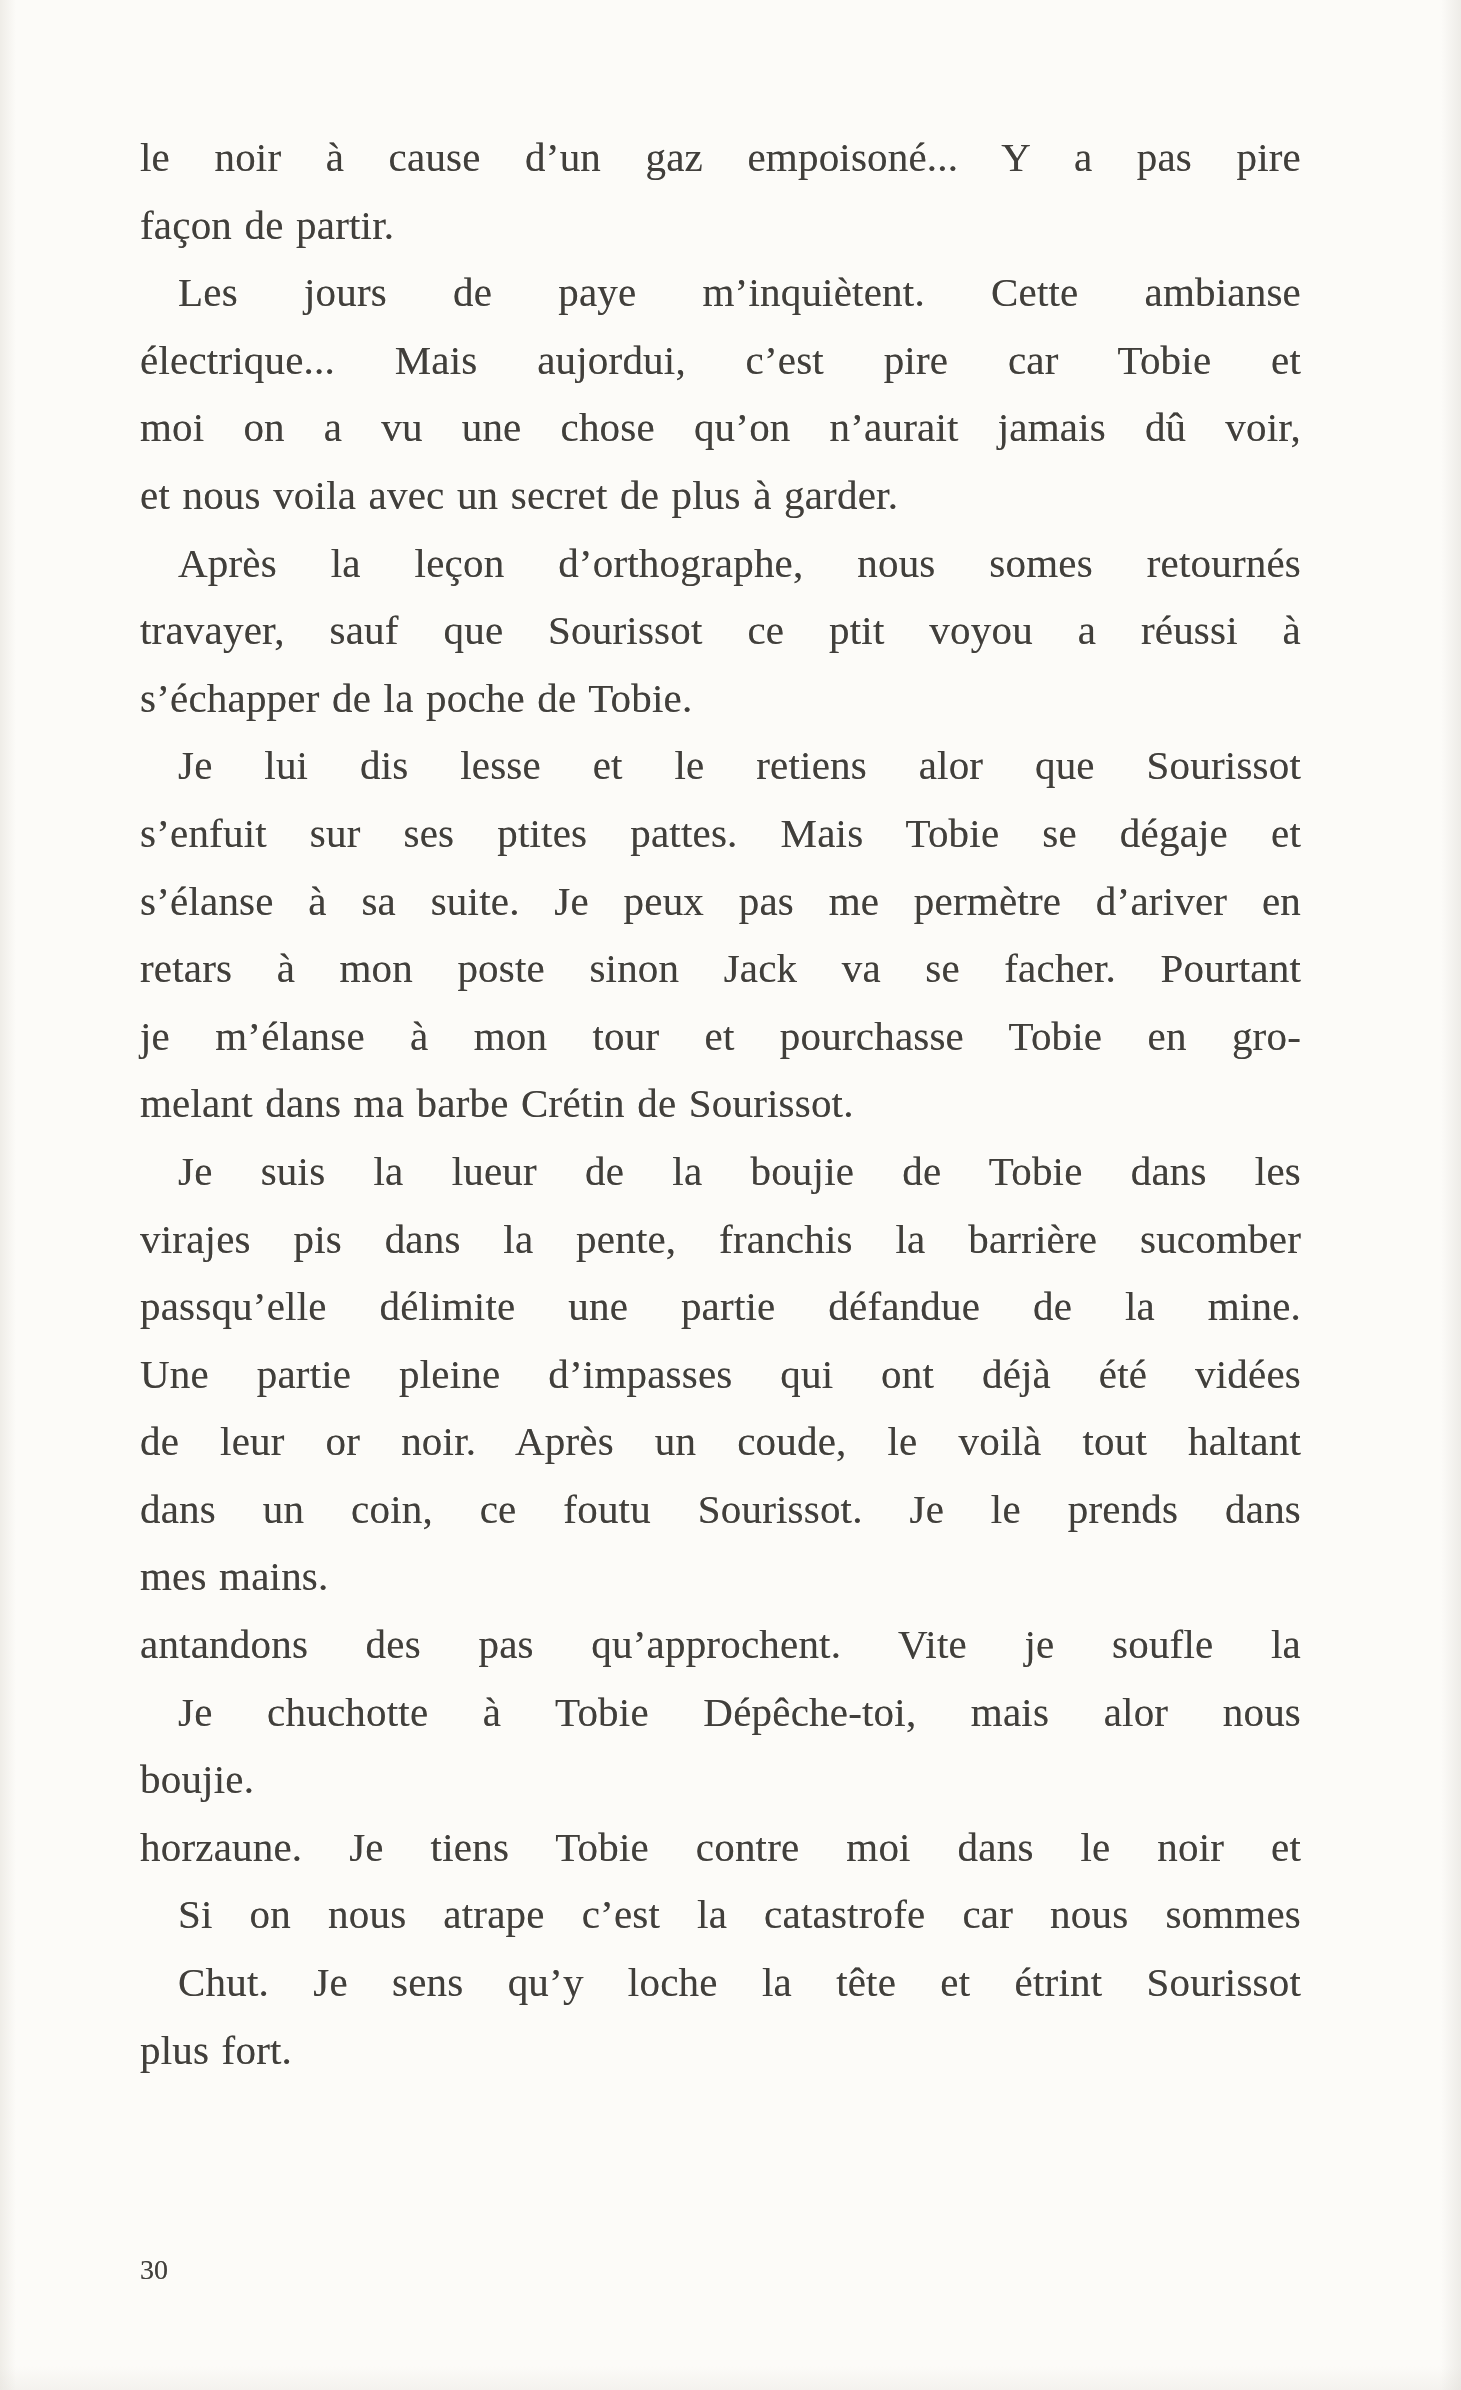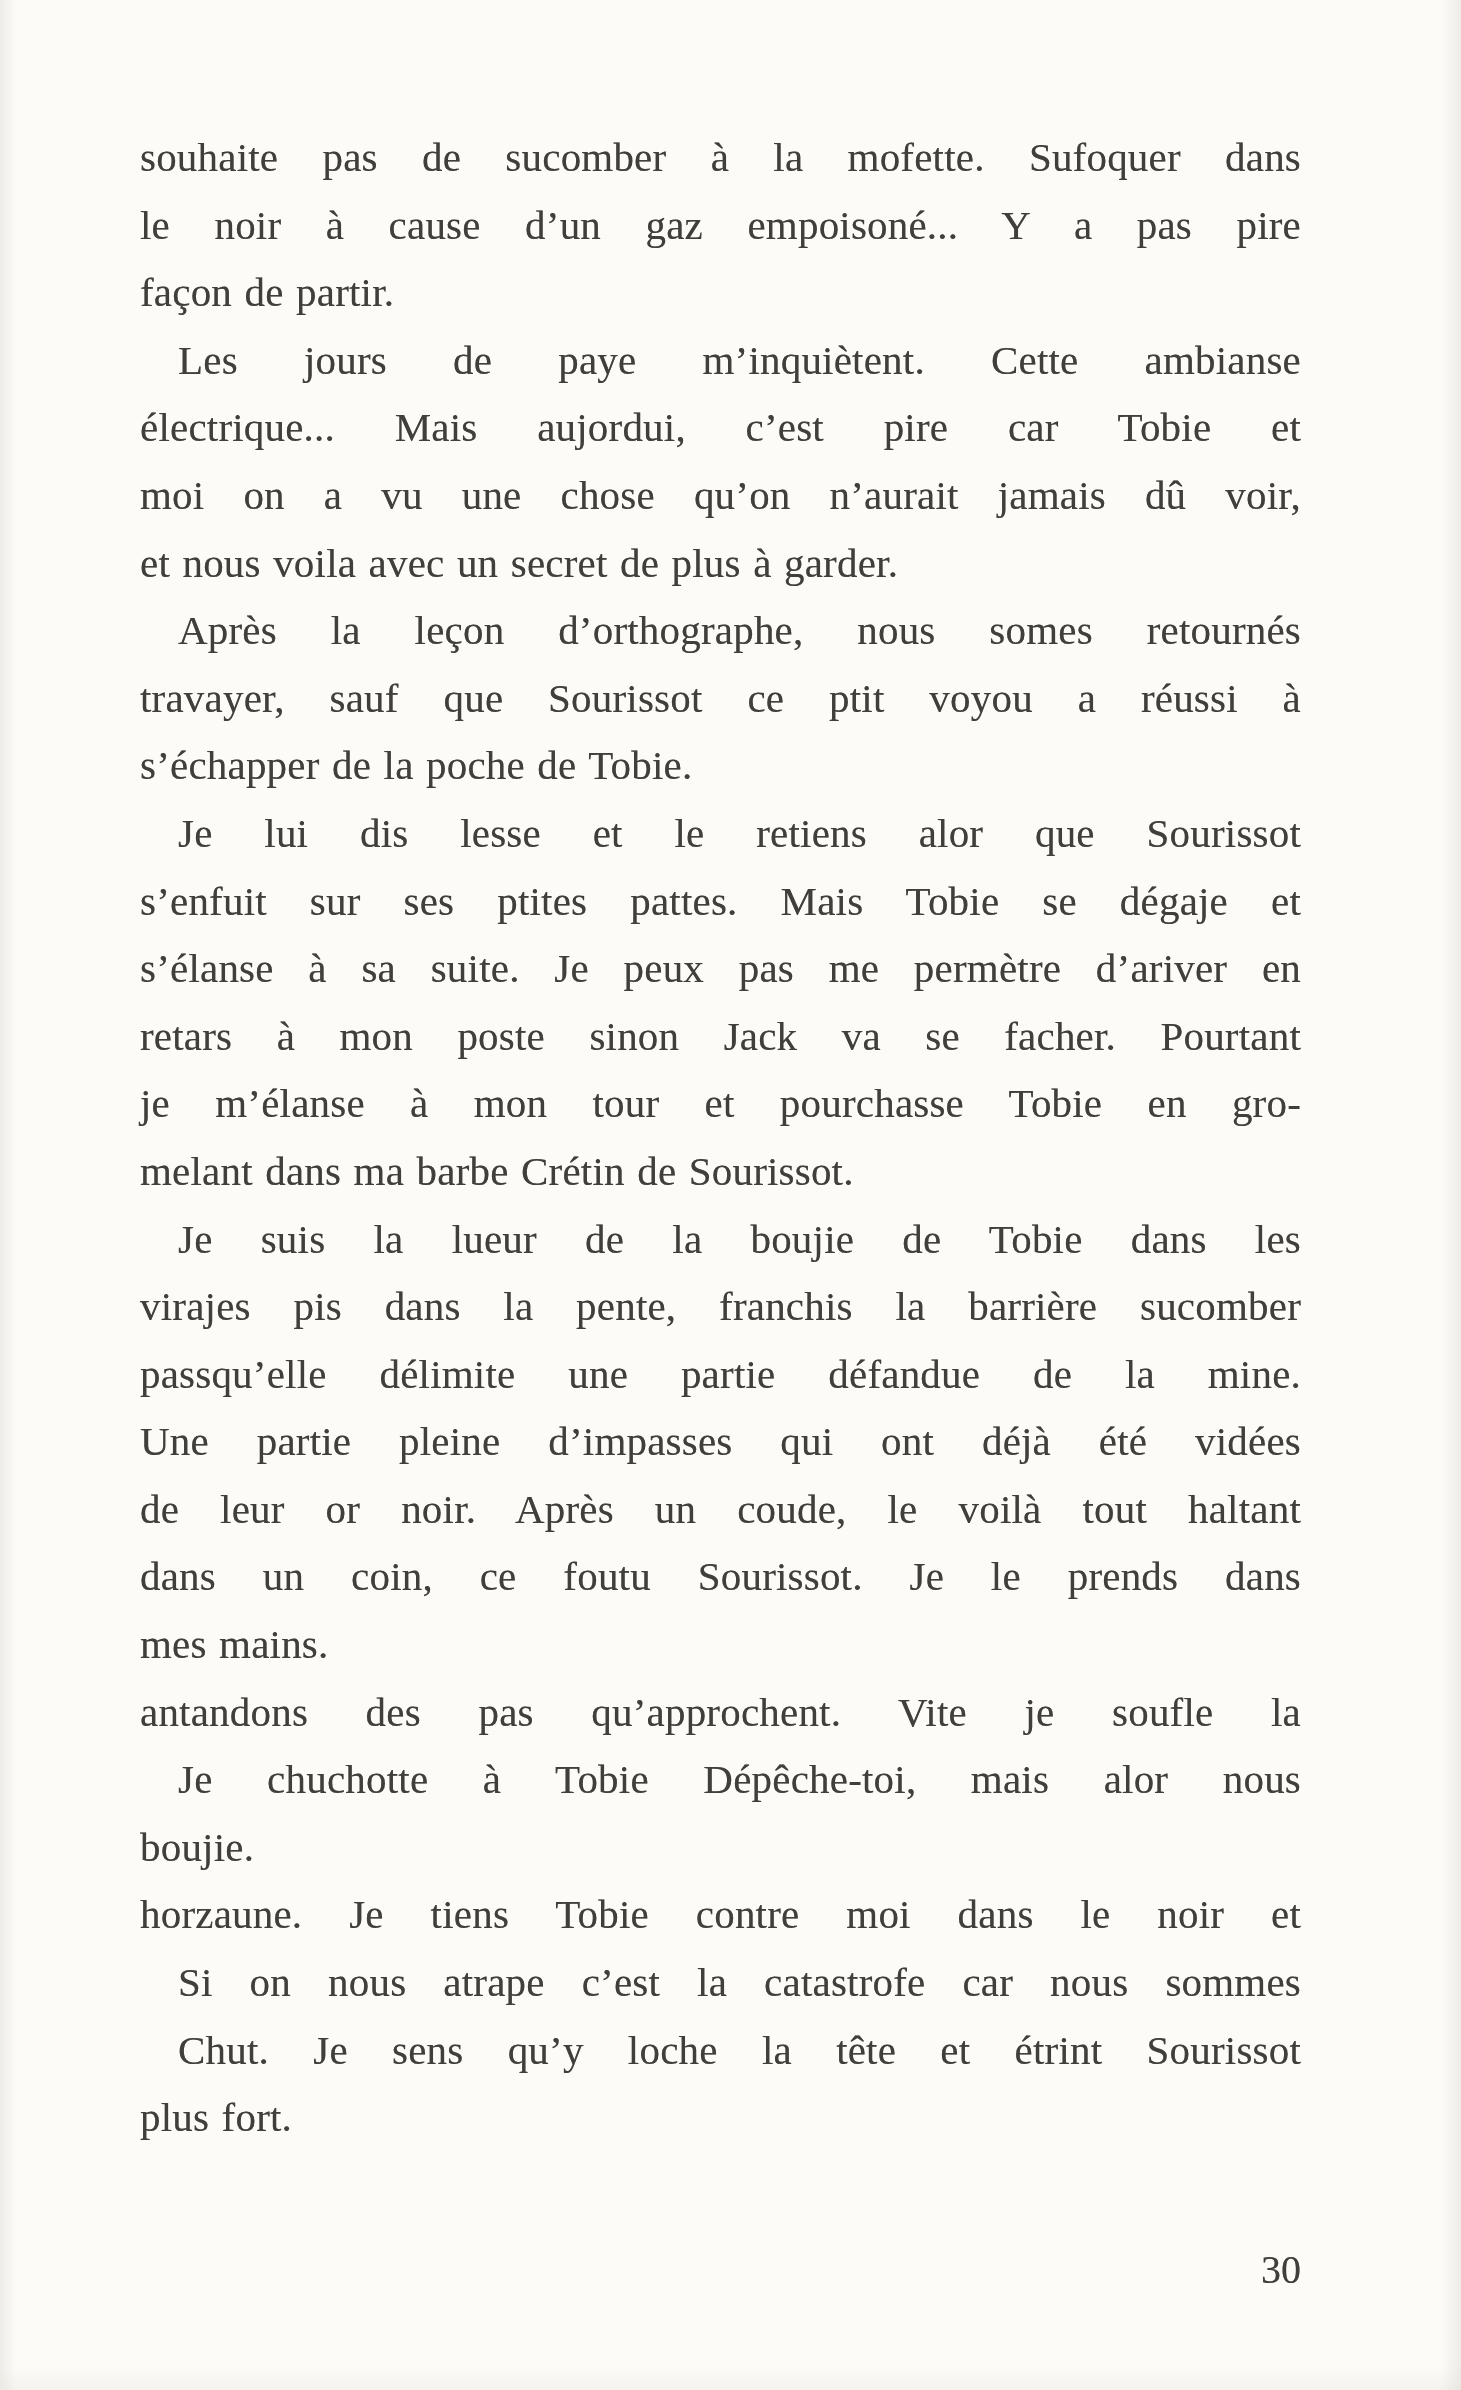--- a/index.html
+++ b/index.html
@@ -43,32 +43,31 @@
     padding-left: 38px;
   }
   .line.last {
     text-align-last: left;
   }
   .folio {
     position: absolute;
     top: 2246px;
     left: 140px;
     width: 1161px;
-    text-align: right;
-    font-size: 40px;
+    text-align: left;
+    font-size: 28px;
     line-height: 48px;
     text-shadow: 0 0 0.5px rgba(62,60,56,0.55);
   }
 </style>
 </head>
 <body>
 
 <div class="page" style="color: rgb(65, 63, 59);">
   <div class="text-block">
-      <div class="line">souhaite pas de sucomber à la mofette. Sufoquer dans</div>
       <div class="line">le noir à cause d’un gaz empoisoné... Y a pas pire</div>
       <div class="line last">façon de partir.</div>
       <div class="line indent">Les jours de paye m’inquiètent. Cette ambianse</div>
       <div class="line">électrique... Mais aujordui, c’est pire car Tobie et</div>
       <div class="line">moi on a vu une chose qu’on n’aurait jamais dû voir,</div>
       <div class="line last">et nous voila avec un secret de plus à garder.</div>
       <div class="line indent">Après la leçon d’orthographe, nous somes retournés</div>
       <div class="line">travayer, sauf que Sourissot ce ptit voyou a réussi à</div>
       <div class="line last">s’échapper de la poche de Tobie.</div>
       <div class="line indent">Je lui dis lesse et le retiens alor que Sourissot</div>

